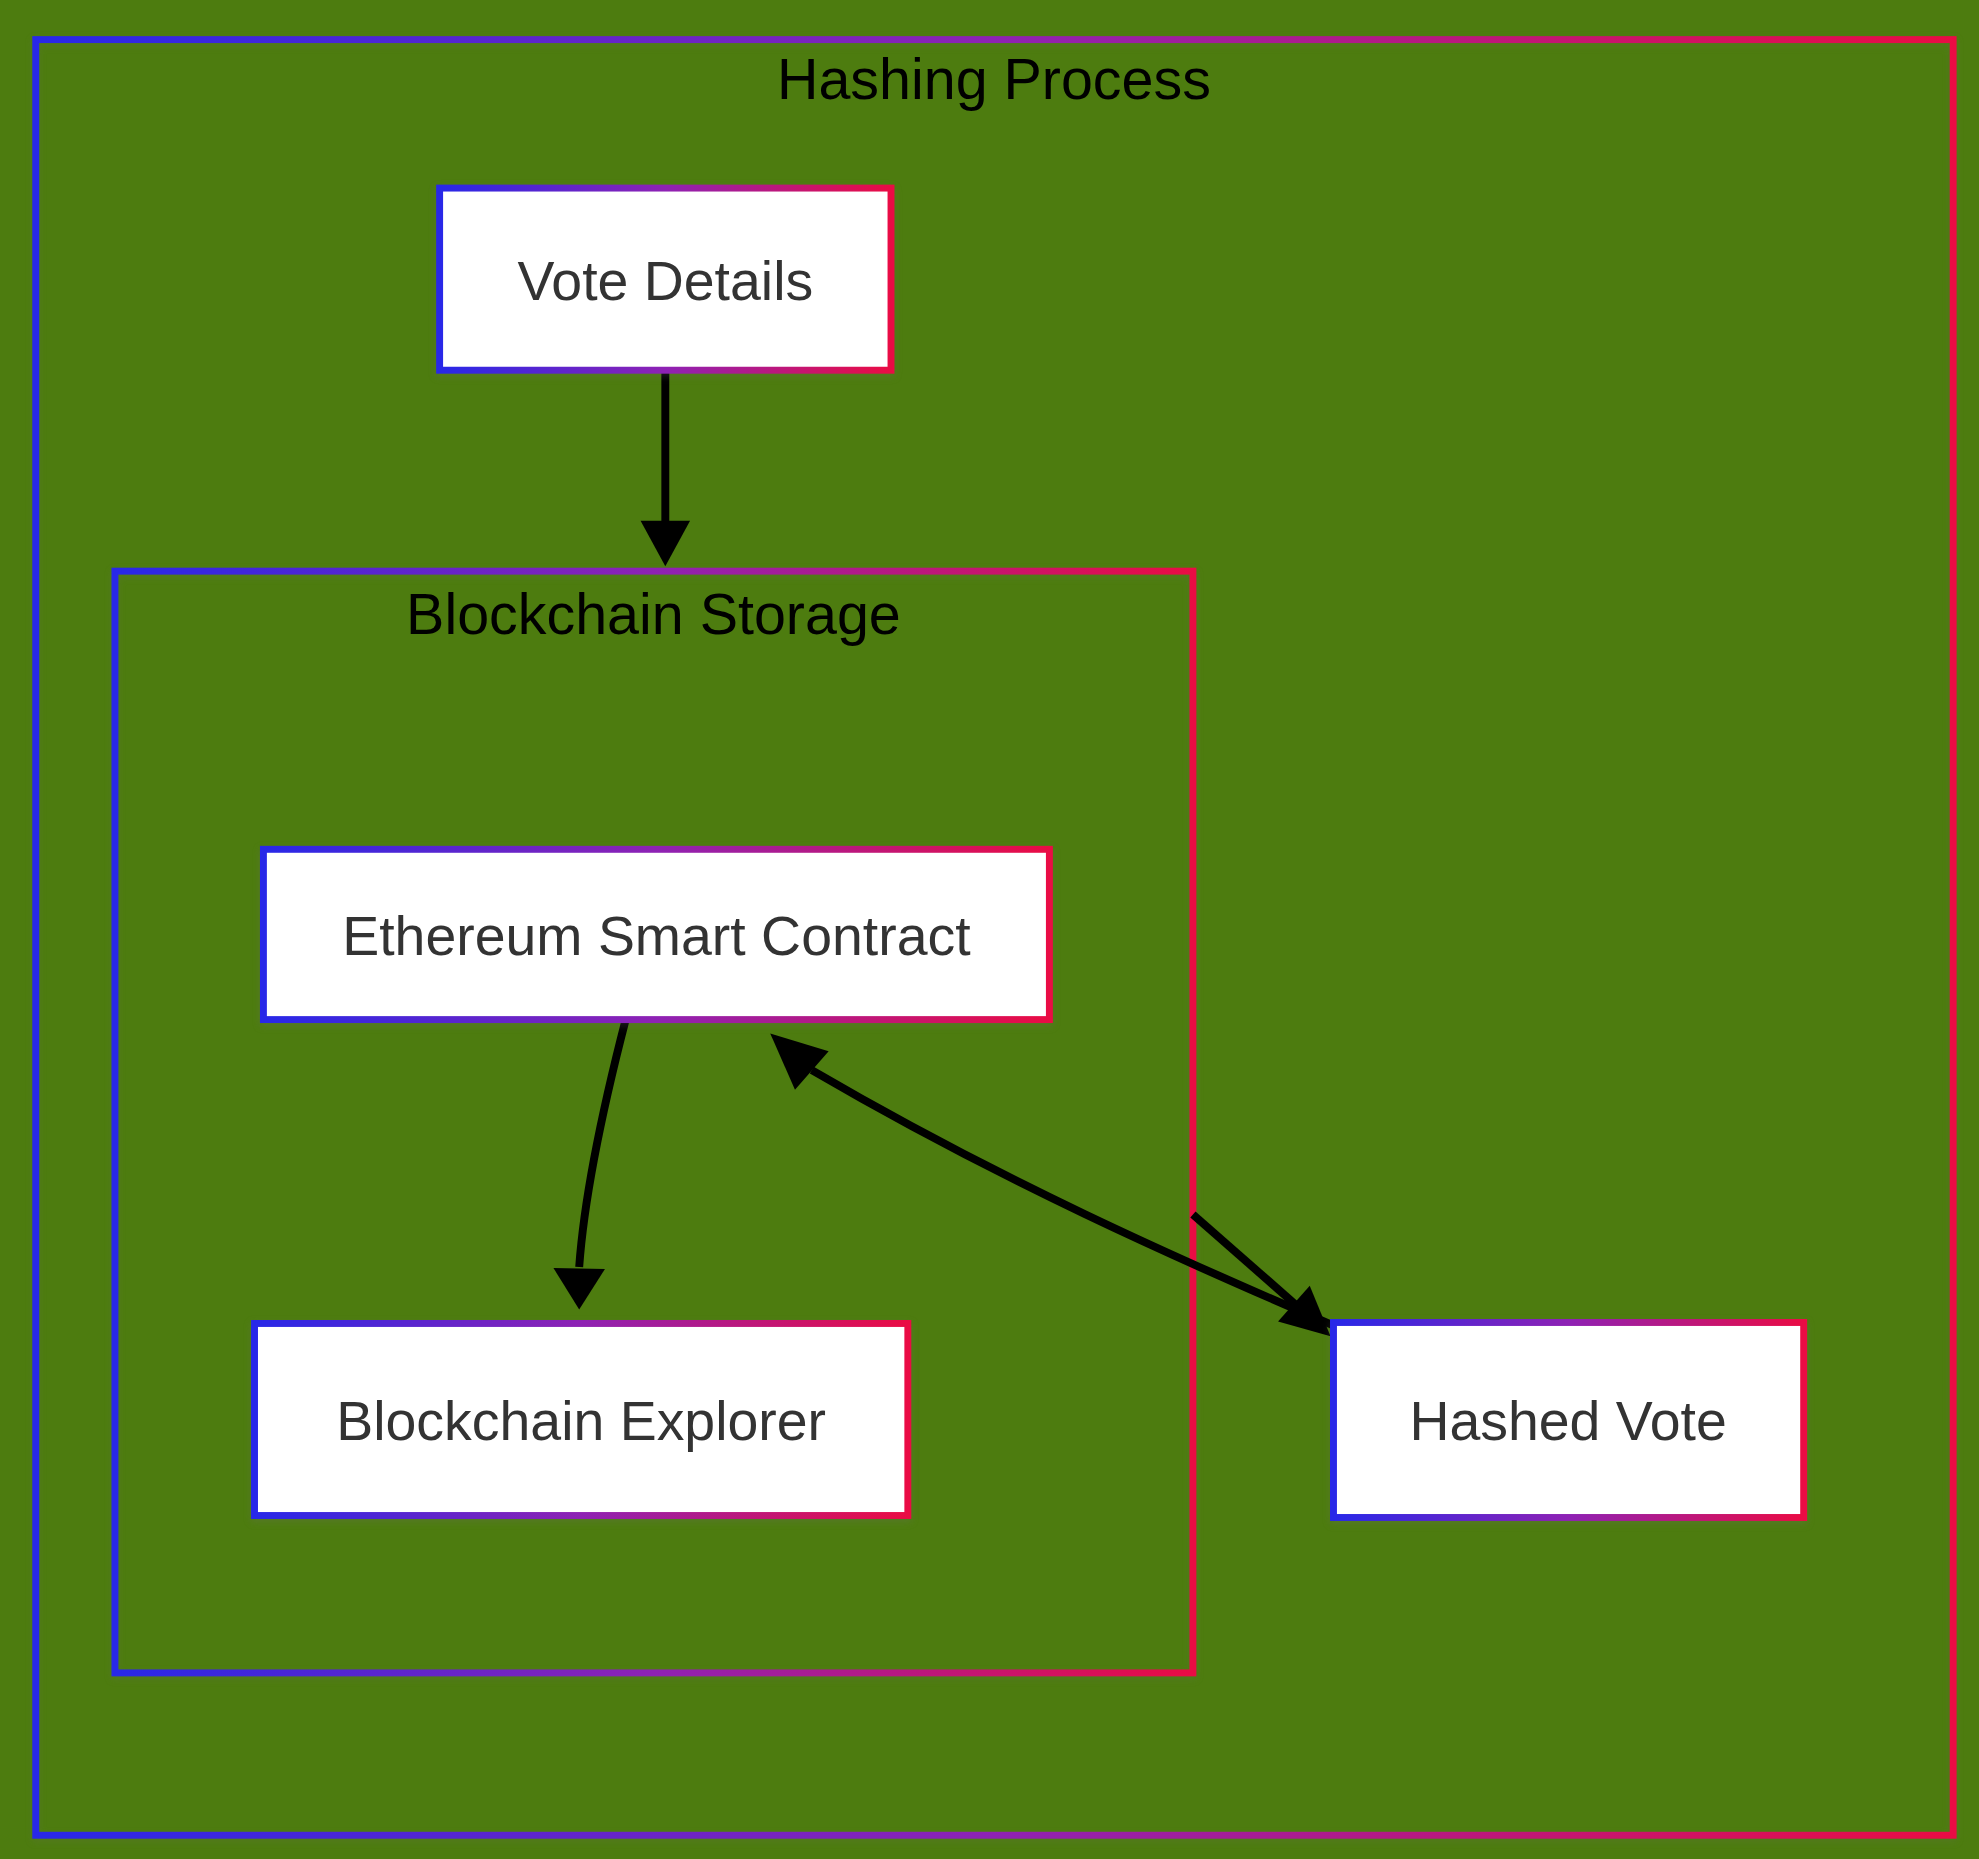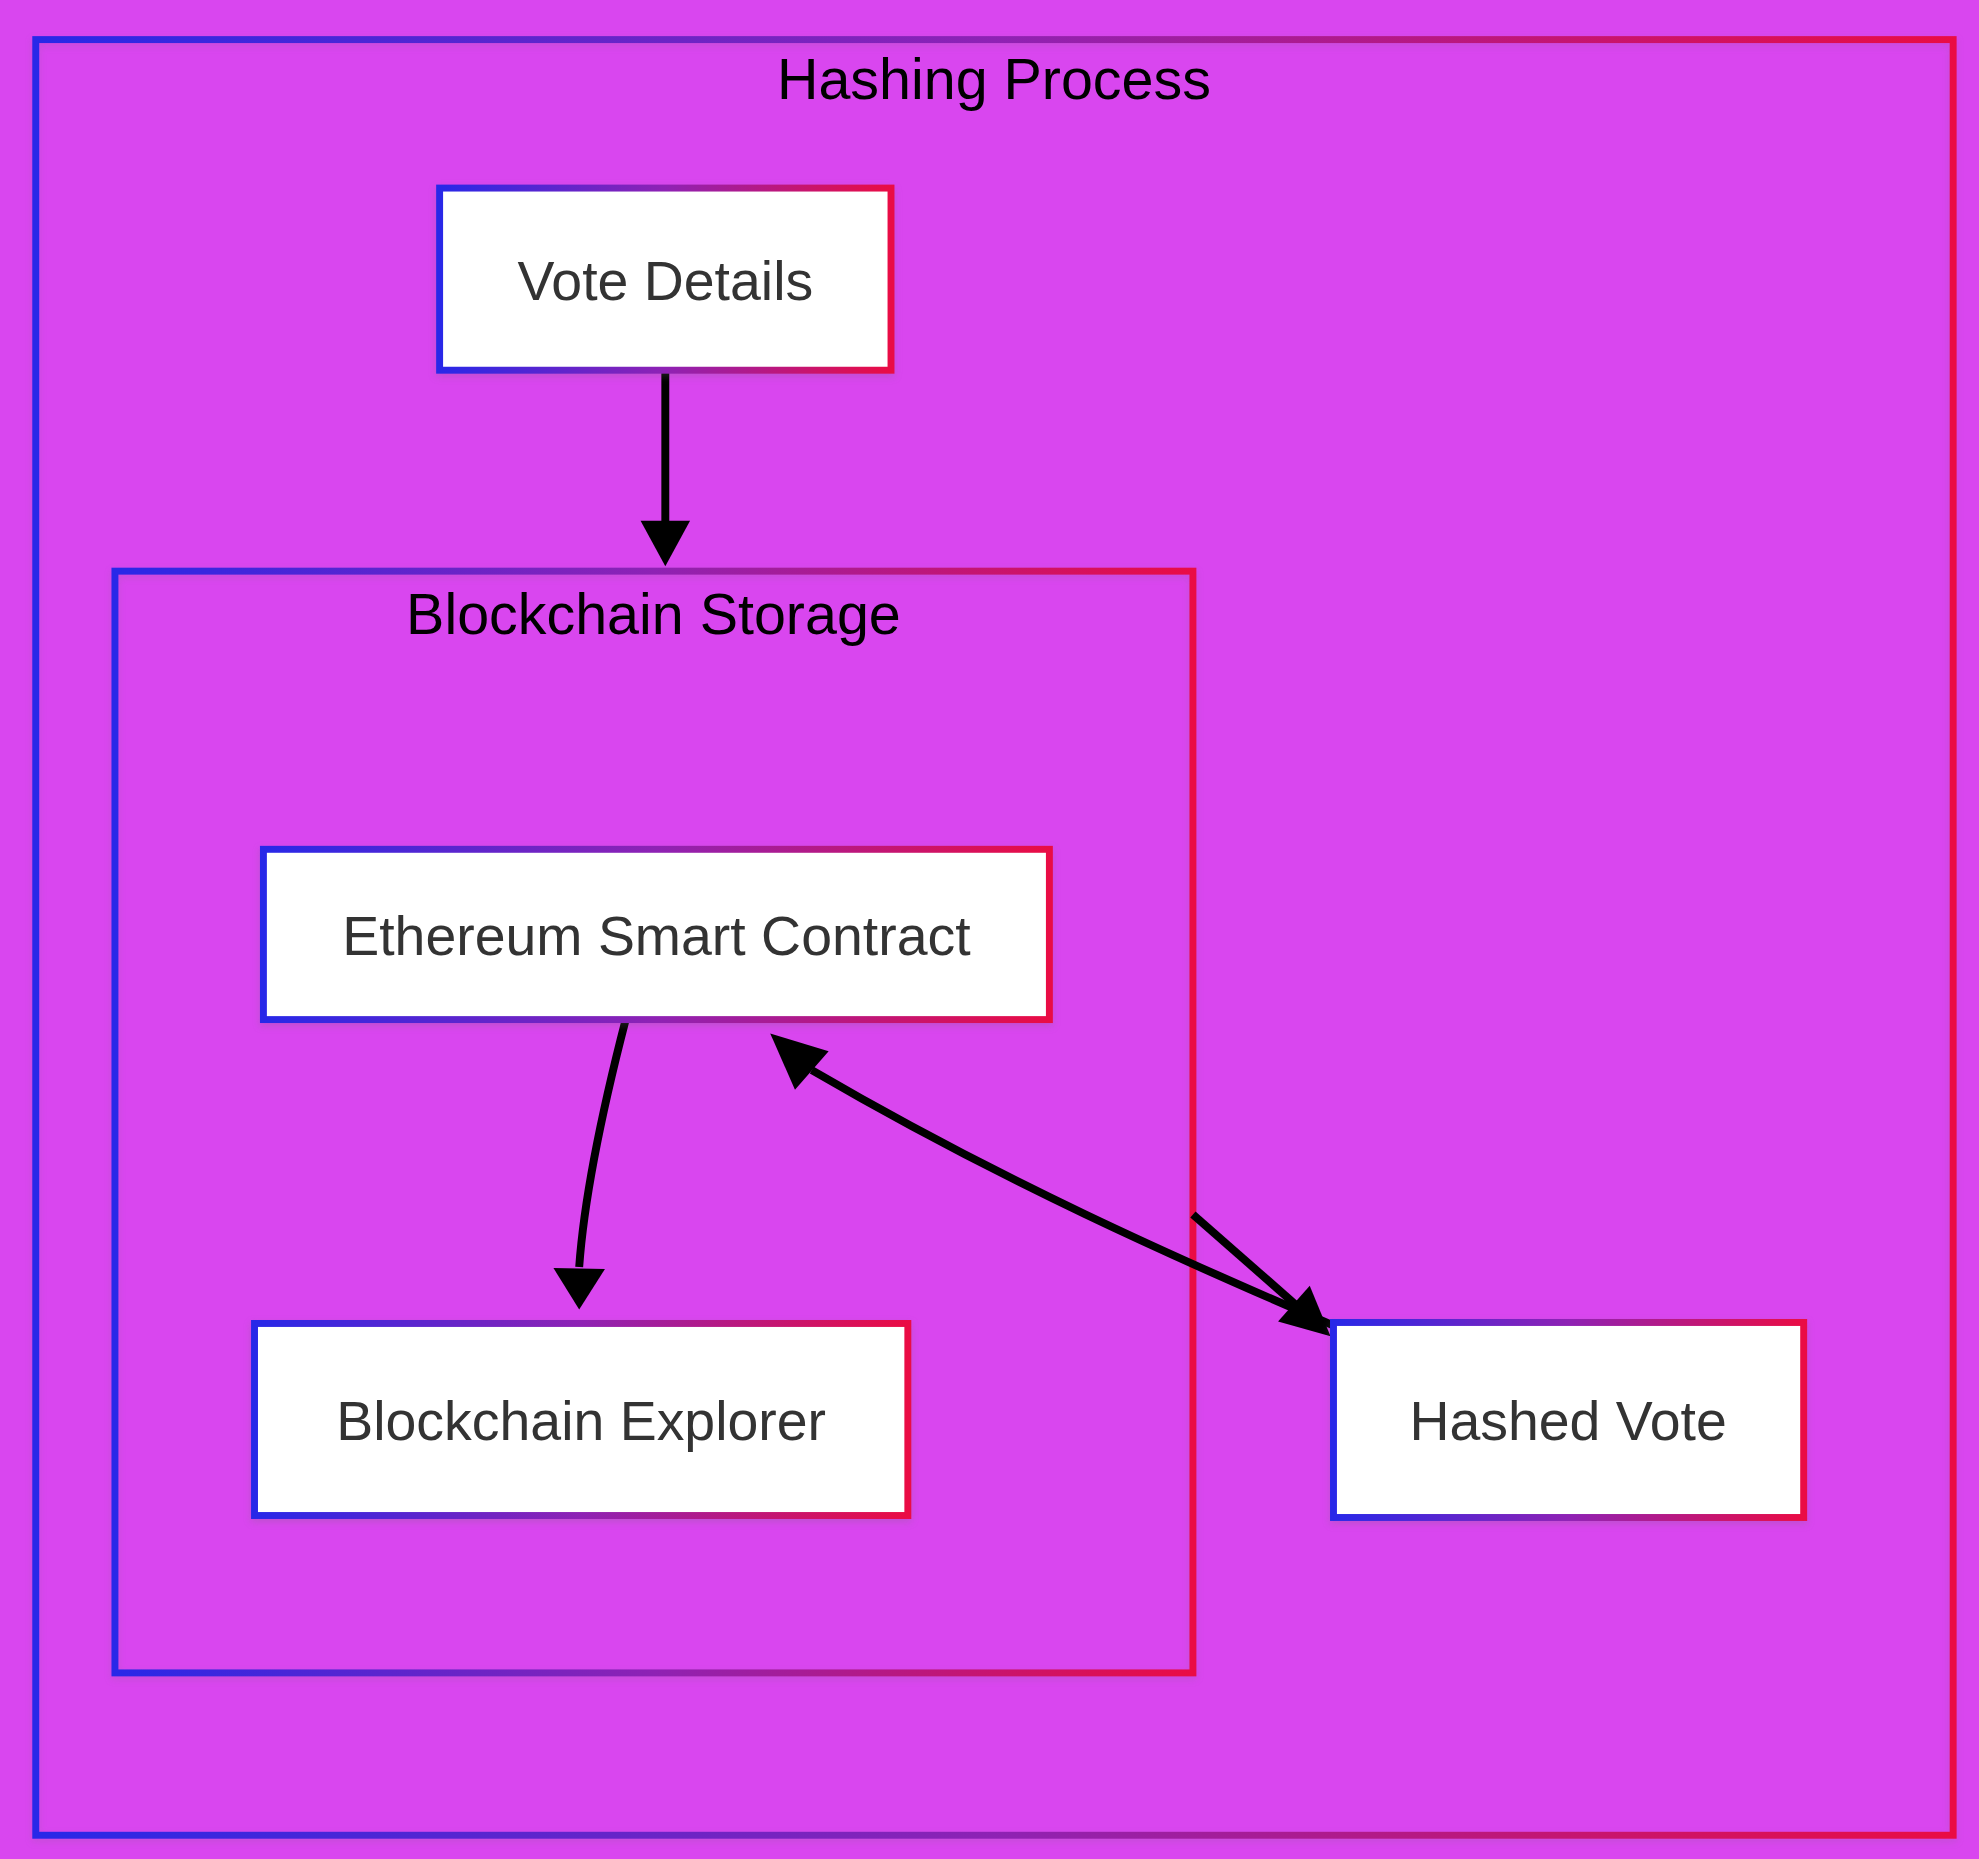--- a/index.html
+++ b/index.html
@@ -5,21 +5,21 @@
   html, body {
     margin: 0;
     padding: 0;
     background: #ffffff;
     font-family: "Liberation Sans", sans-serif;
   }
   .canvas {
     width: 1979px;
     height: 1859px;
     position: relative;
-    background: #d946ef;
+    background: #4d7c0f;
   }
   svg { display: block; }
   .node-rect {
     stroke-width: 7px;
     filter: drop-shadow(0px 3px 4px rgba(110,110,110,0.25));
   }
   .container-rect {
     stroke-width: 7px;
     fill: none;
     filter: drop-shadow(0px 3px 4px rgba(110,110,110,0.18));

